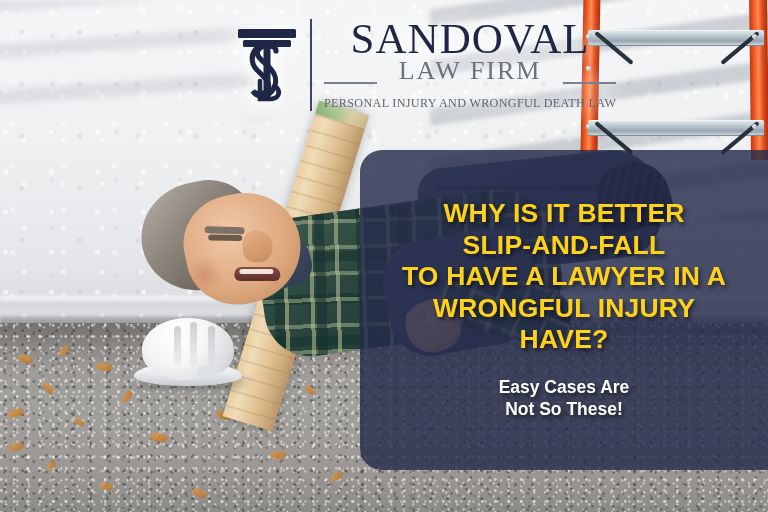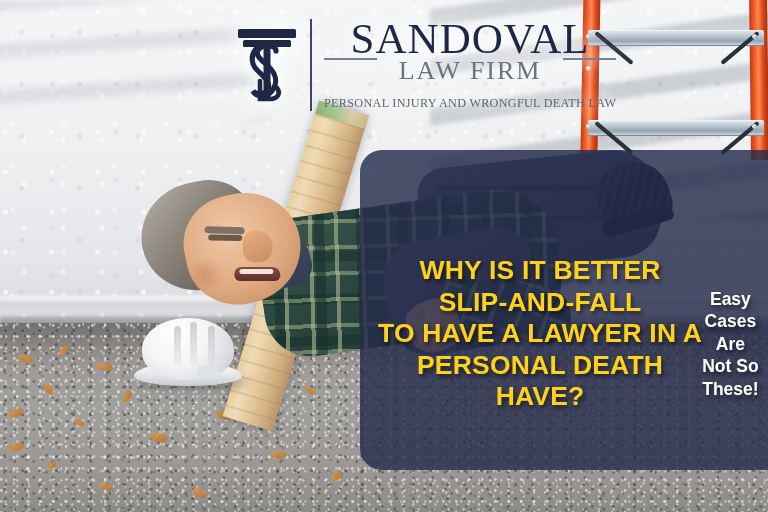--- a/index.html
+++ b/index.html
@@ -311,41 +311,41 @@
   .logo-divider {
     width:2px; height:92px; background:#2b3352; opacity:.9; flex:none;
   }
   .logo-text { display:flex; flex-direction:column; align-items:center; }
   .logo-name {
     font-family:"Liberation Serif", serif;
     font-size:43px; line-height:.96; letter-spacing:1px;
     color:#1f2747; font-weight:400;
   }
   .logo-sub-row {
-    display:flex; align-items:flex-start; gap:22px; width:100%;
+    display:flex; align-items:flex-end; gap:22px; width:100%;
     margin-top:-1px;
   }
   .logo-rule { flex:1; height:2px; background:#7b8090; }
   .logo-sub {
     font-family:"Liberation Serif", serif;
     font-size:26px; letter-spacing:2px; color:#6d7280; line-height:1;
   }
   .logo-tag {
     font-family:"Liberation Serif", serif;
     font-size:12.2px; letter-spacing:.3px; color:#5f6470;
     margin-top:12px; white-space:nowrap;
   }
 
   
   .overlay {
     position:absolute; left:360px; top:150px;
     width:408px; height:320px;
     background:rgba(38,44,76,.82);
     border-radius:22px 0 0 22px;
-    display:flex; flex-direction:row;
+    display:flex; flex-direction:column;
     align-items:center; justify-content:flex-start;
     padding:48px 18px 0 18px;
   }
   .headline {
     color:#FFD21A;
     font-size:26.5px; line-height:1.19; font-weight:bold;
     text-align:center; letter-spacing:.2px;
     text-shadow:2px 3px 4px rgba(0,0,0,.55);
   }
   .headline .ln { display:block; white-space:nowrap; }
@@ -492,21 +492,21 @@
       </div>
       <div class="logo-tag">PERSONAL INJURY AND WRONGFUL DEATH LAW</div>
     </div>
   </div>
 
   <div class="overlay">
     <div class="headline">
       <span class="ln">WHY IS IT BETTER</span>
       <span class="ln">SLIP-AND-FALL</span>
       <span class="ln">TO HAVE A LAWYER IN A</span>
-      <span class="ln">PERSONAL DEATH</span>
+      <span class="ln">WRONGFUL INJURY</span>
       <span class="ln">HAVE?</span>
     </div>
     <div class="subline">
       <span class="ln">Easy Cases Are</span>
       <span class="ln">Not So These!</span>
     </div>
   </div>
 
 </div>
 

